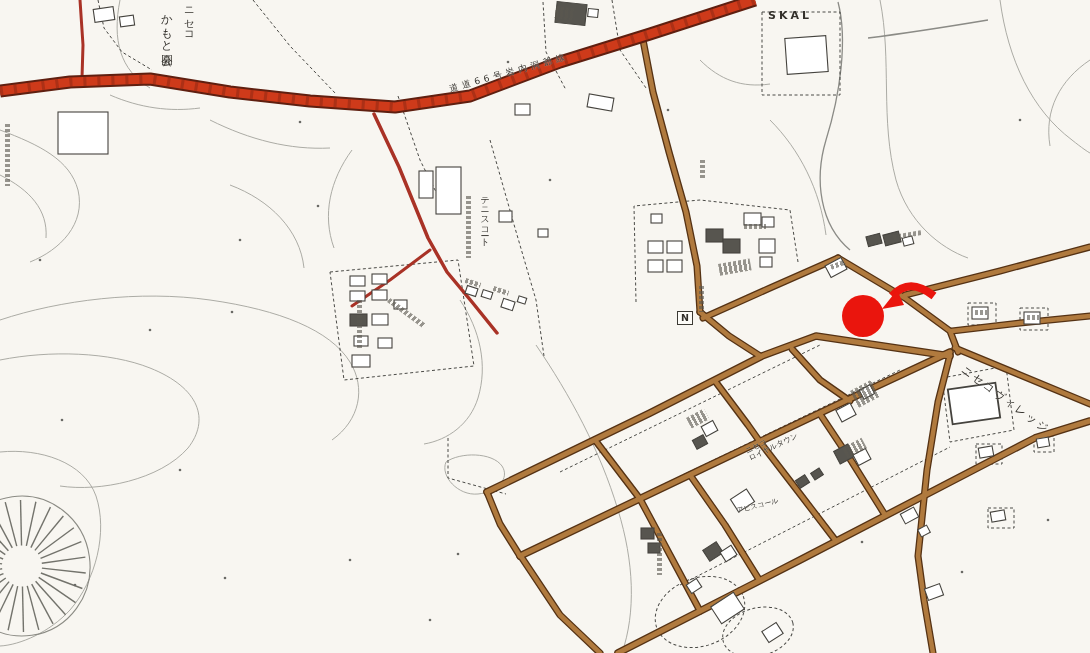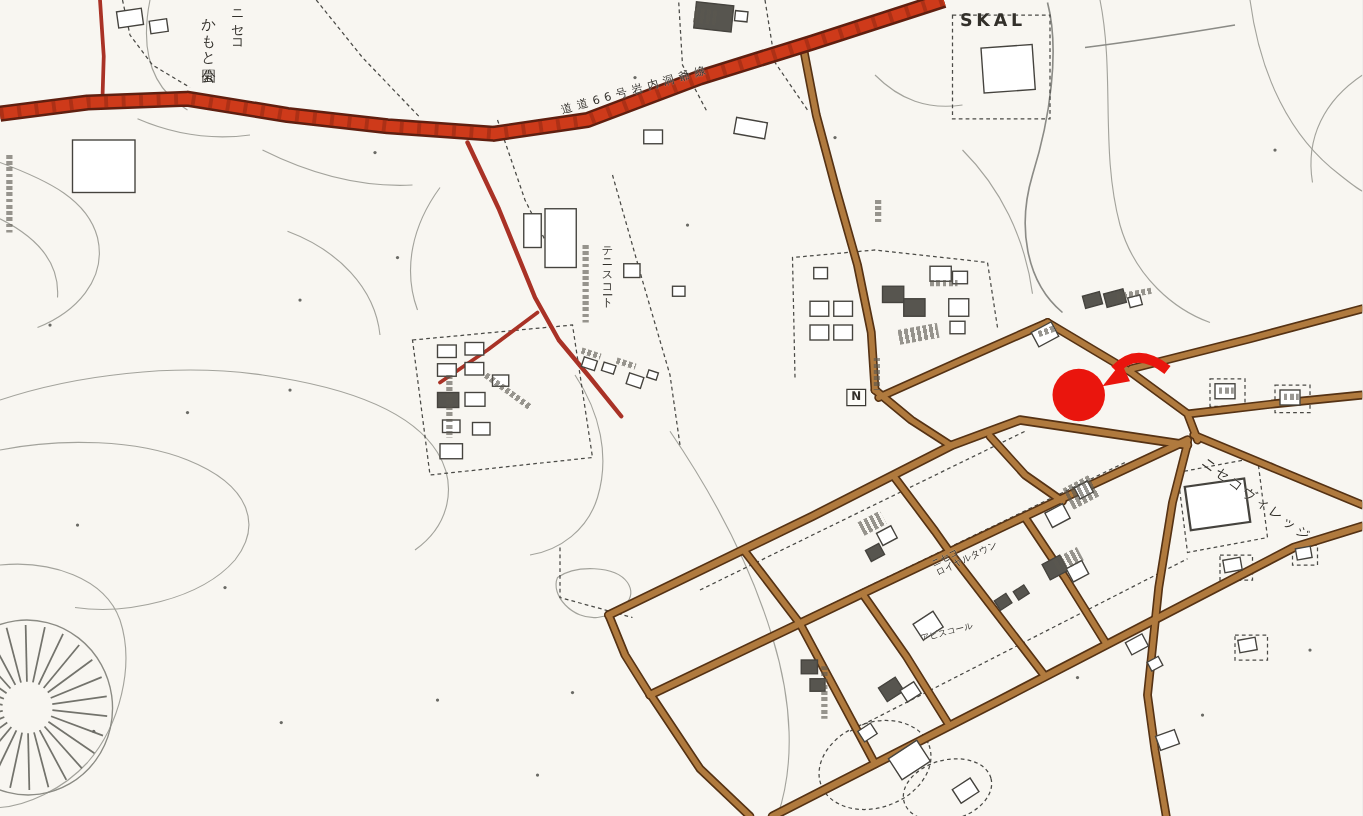--- a/index.html
+++ b/index.html
@@ -239,21 +239,21 @@
       <g>
         <path d="M934,296 C916,282 903,284 892,296" fill="none" stroke="#ea150d" stroke-width="8"></path>
         <polygon points="882,309 897,290 904,305" fill="#ea150d"></polygon>
         <circle cx="863" cy="316" r="21" fill="#ea150d"></circle>
       </g>
     </svg>
   <div id="labels">
       <div class="lbl vert" style="left: 183px; top: 0px; font-size: 10.5px;">ニセコ</div>
       <div class="lbl vert" style="left: 160px; top: 6px; font-size: 11.5px;">かもと公園</div>
       <div class="lbl" style="left: 448px; top: 84px; font-size: 9px; letter-spacing: 4px; transform: rotate(-15.5deg);">道道66号岩内洞爺線</div>
-      <div class="lbl" style="left: 768px; top: 10px; font-size: 14px; letter-spacing: 3px; font-weight: 700;">SKAL</div>
+      <div class="lbl" style="left: 768px; top: 10px; font-size: 11px; letter-spacing: 3px; font-weight: 700;">SKAL</div>
       <div class="lbl vert" style="left: 480px; top: 190px; font-size: 9px;">テニスコート</div>
       <div class="lbl" style="left: 744px; top: 448px; font-size: 7.5px; transform: rotate(-26deg);">ニセコ
 ロイヤルタウン</div>
       <div class="lbl" style="left: 966px; top: 364px; font-size: 11px; letter-spacing: 2px; transform: rotate(36deg);">ニセコヴィレッジ</div>
       <div class="lbl" style="left: 736px; top: 508px; font-size: 7px; transform: rotate(-14deg);">アビスコール</div>
       <div class="lbl box" style="left: 677px; top: 311px; font-size: 9.5px; font-weight: 700;">N</div>
       <div class="mm vert" style="left: 466px; top: 196px; width: 5px; height: 62px;"></div>
       <div class="mm vert" style="left: 357px; top: 300px; width: 5px; height: 50px;"></div>
       <div class="mm" style="left: 390px; top: 298px; width: 44px; height: 5px; transform: rotate(36deg);"></div>
       <div class="mm" style="left: 466px; top: 278px; width: 16px; height: 5px; transform: rotate(18deg);"></div>

